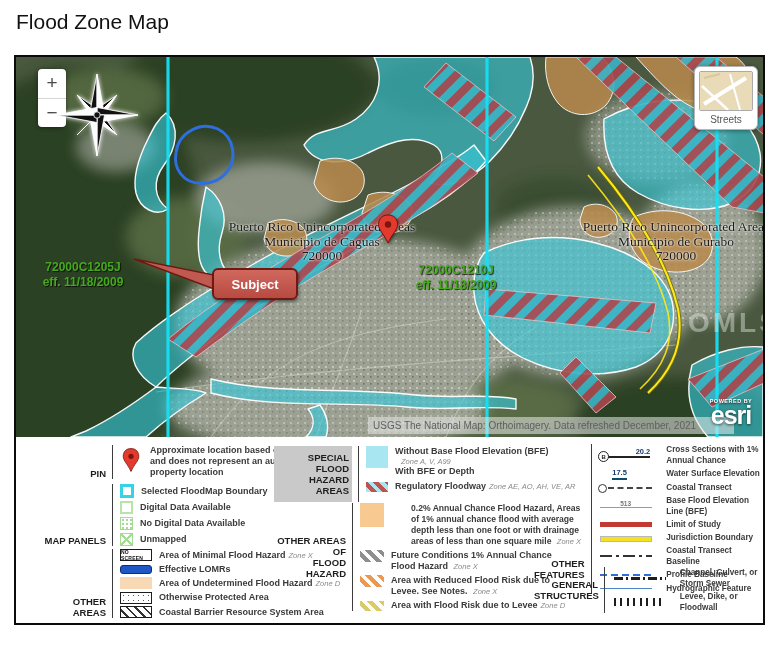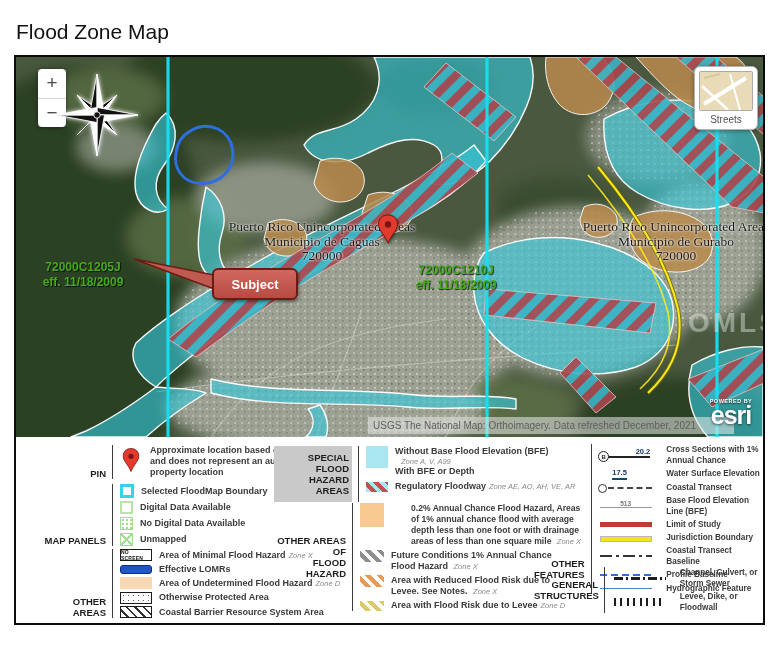--- a/index.html
+++ b/index.html
@@ -1,18 +1,18 @@
 <!DOCTYPE html>
 <html><head>
 <meta charset="utf-8">
 <style>
   html,body{margin:0;padding:0;width:778px;height:651px;background:#fff;
     font-family:"Liberation Sans",sans-serif;overflow:hidden;}
   .page{position:relative;width:778px;height:651px;background:#fff;}
-  .title{position:absolute;left:16px;top:20px;font-size:21px;font-weight:500;color:#111;}
+  .title{position:absolute;left:16px;top:10px;font-size:21px;font-weight:500;color:#111;}
 
   
   .frame{position:absolute;left:14px;top:55px;width:747px;height:566px;border:2px solid #0b0b0b;background:#fff;}
   .map{position:relative;width:747px;height:380px;overflow:hidden;background:#49583f;}
   .mapsvg{position:absolute;left:0;top:0;width:747px;height:380px;}
 
   
   .ovl{position:absolute;}
   .zoomctl{left:22px;top:12px;width:28px;height:58px;background:#fff;border-radius:4px;
     box-shadow:0 1px 4px rgba(0,0,0,.45);display:flex;flex-direction:column;}

